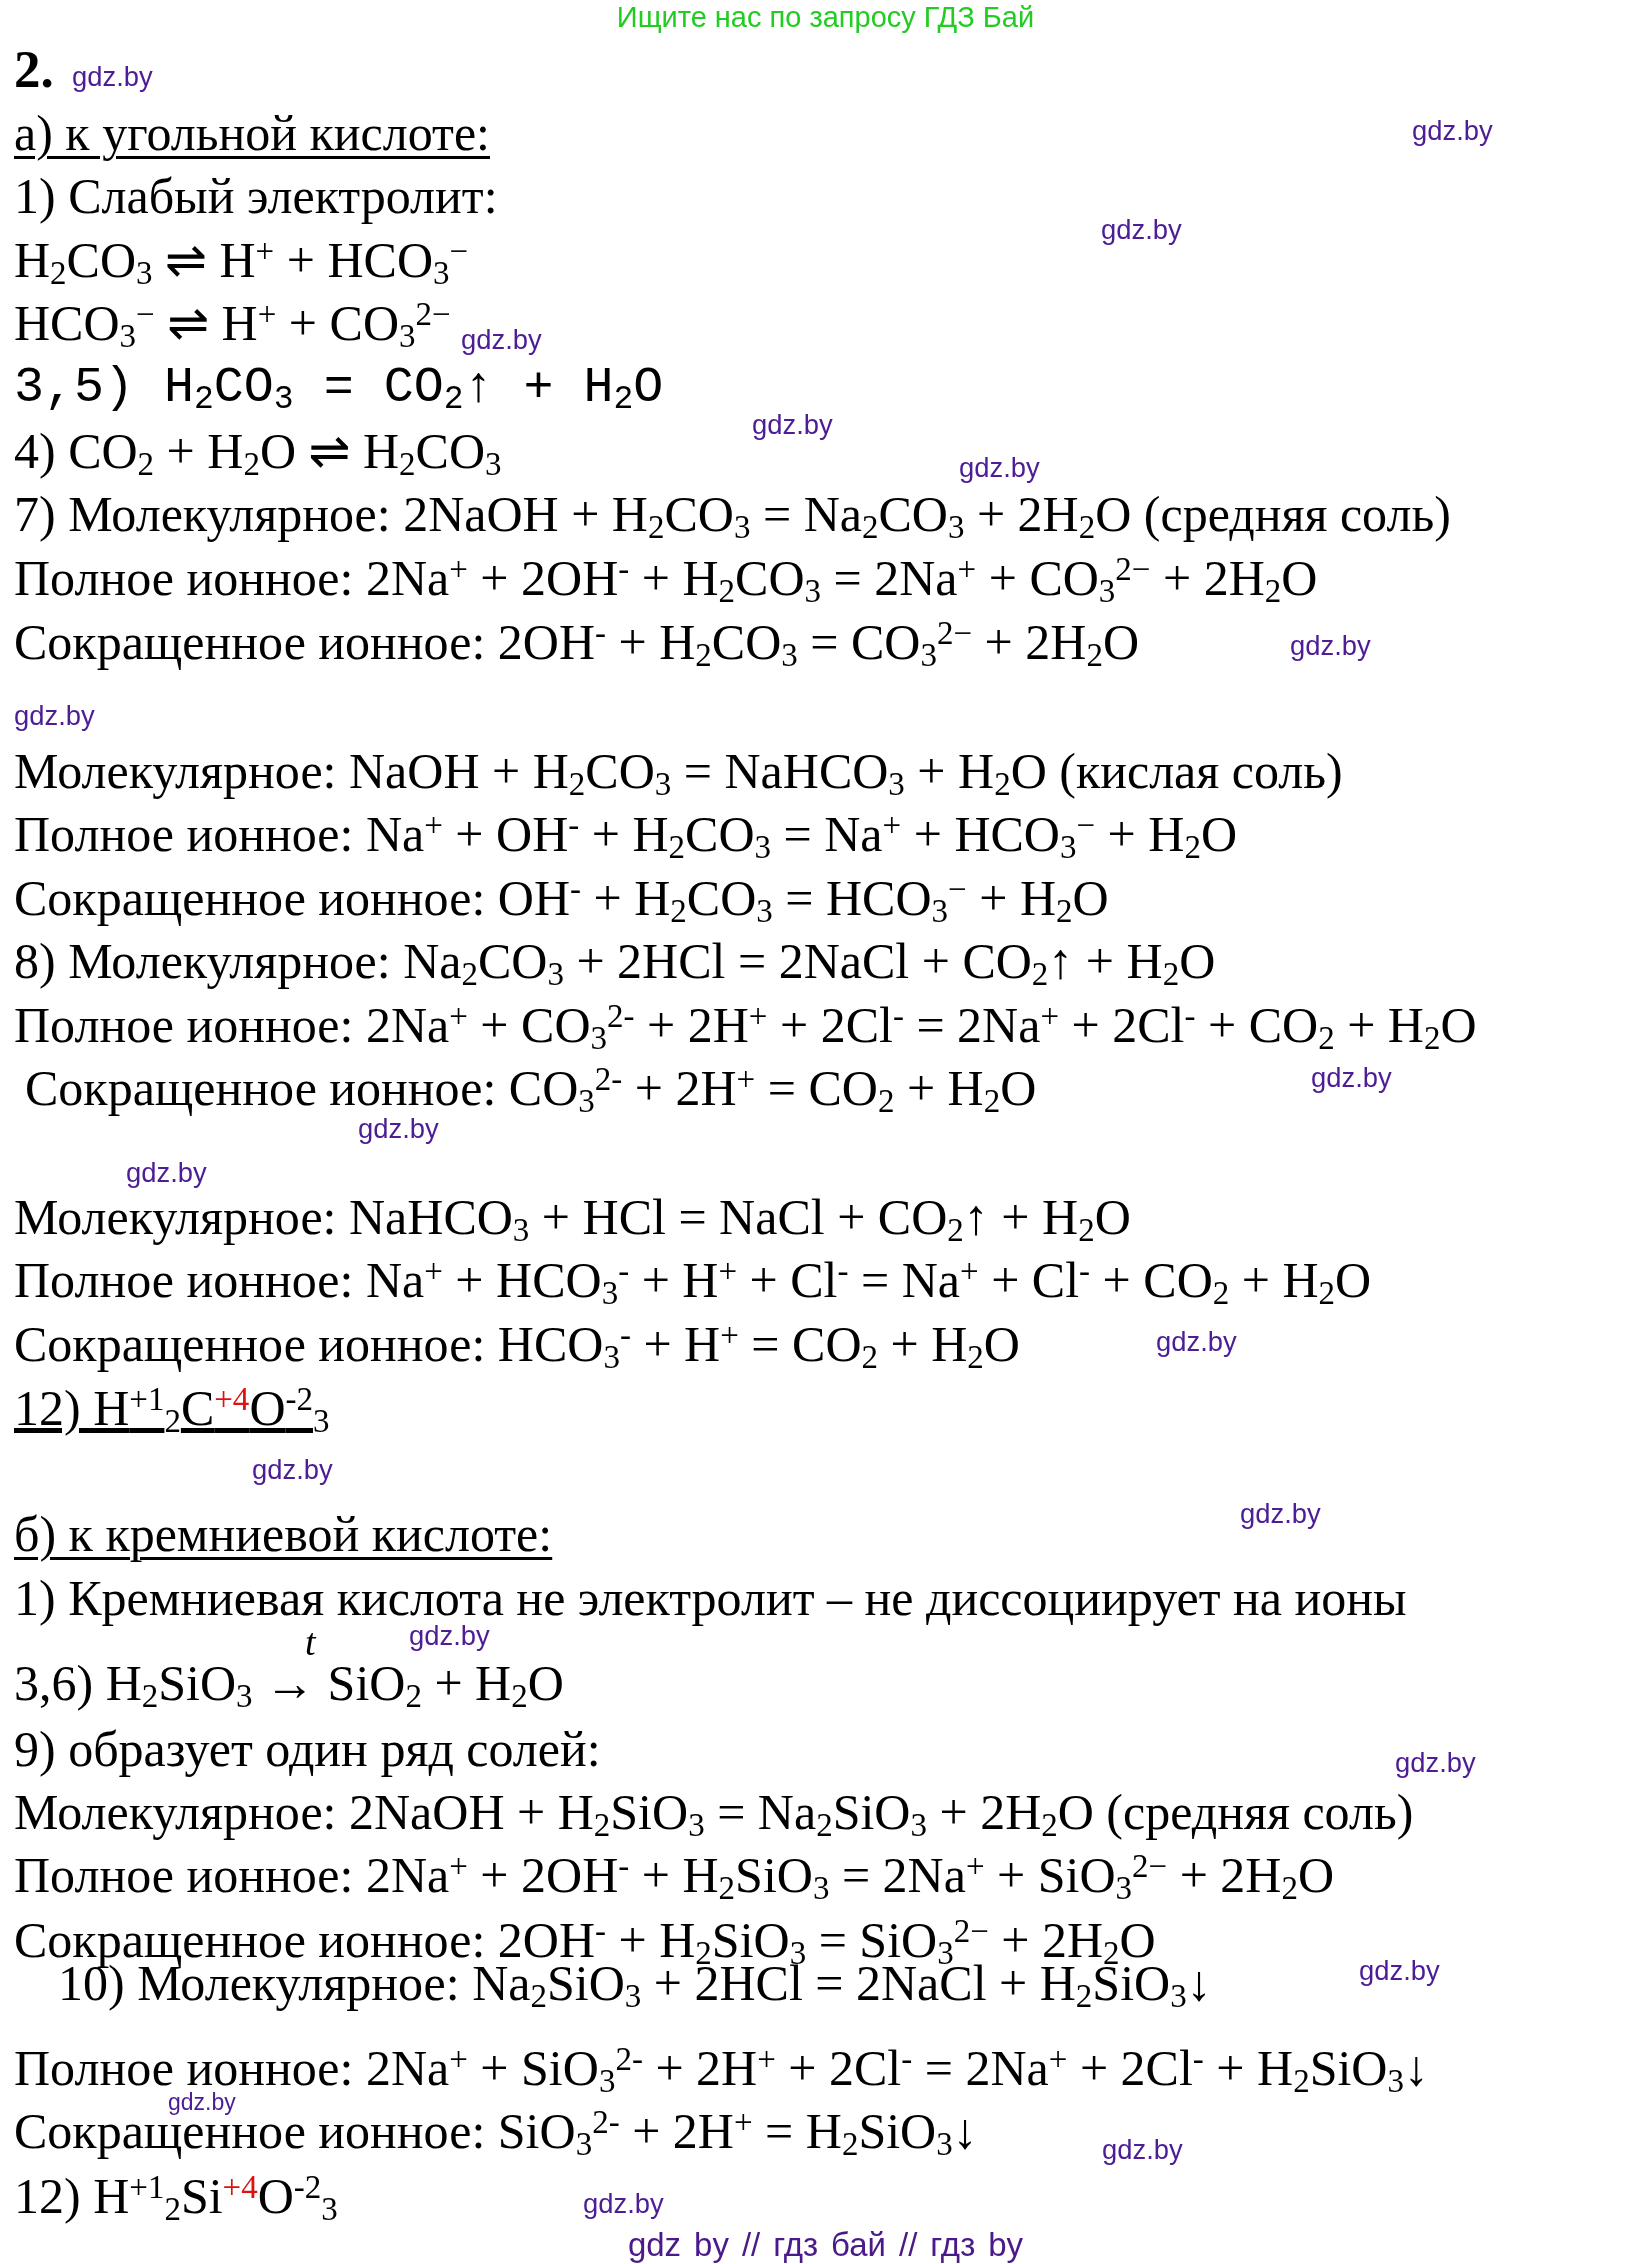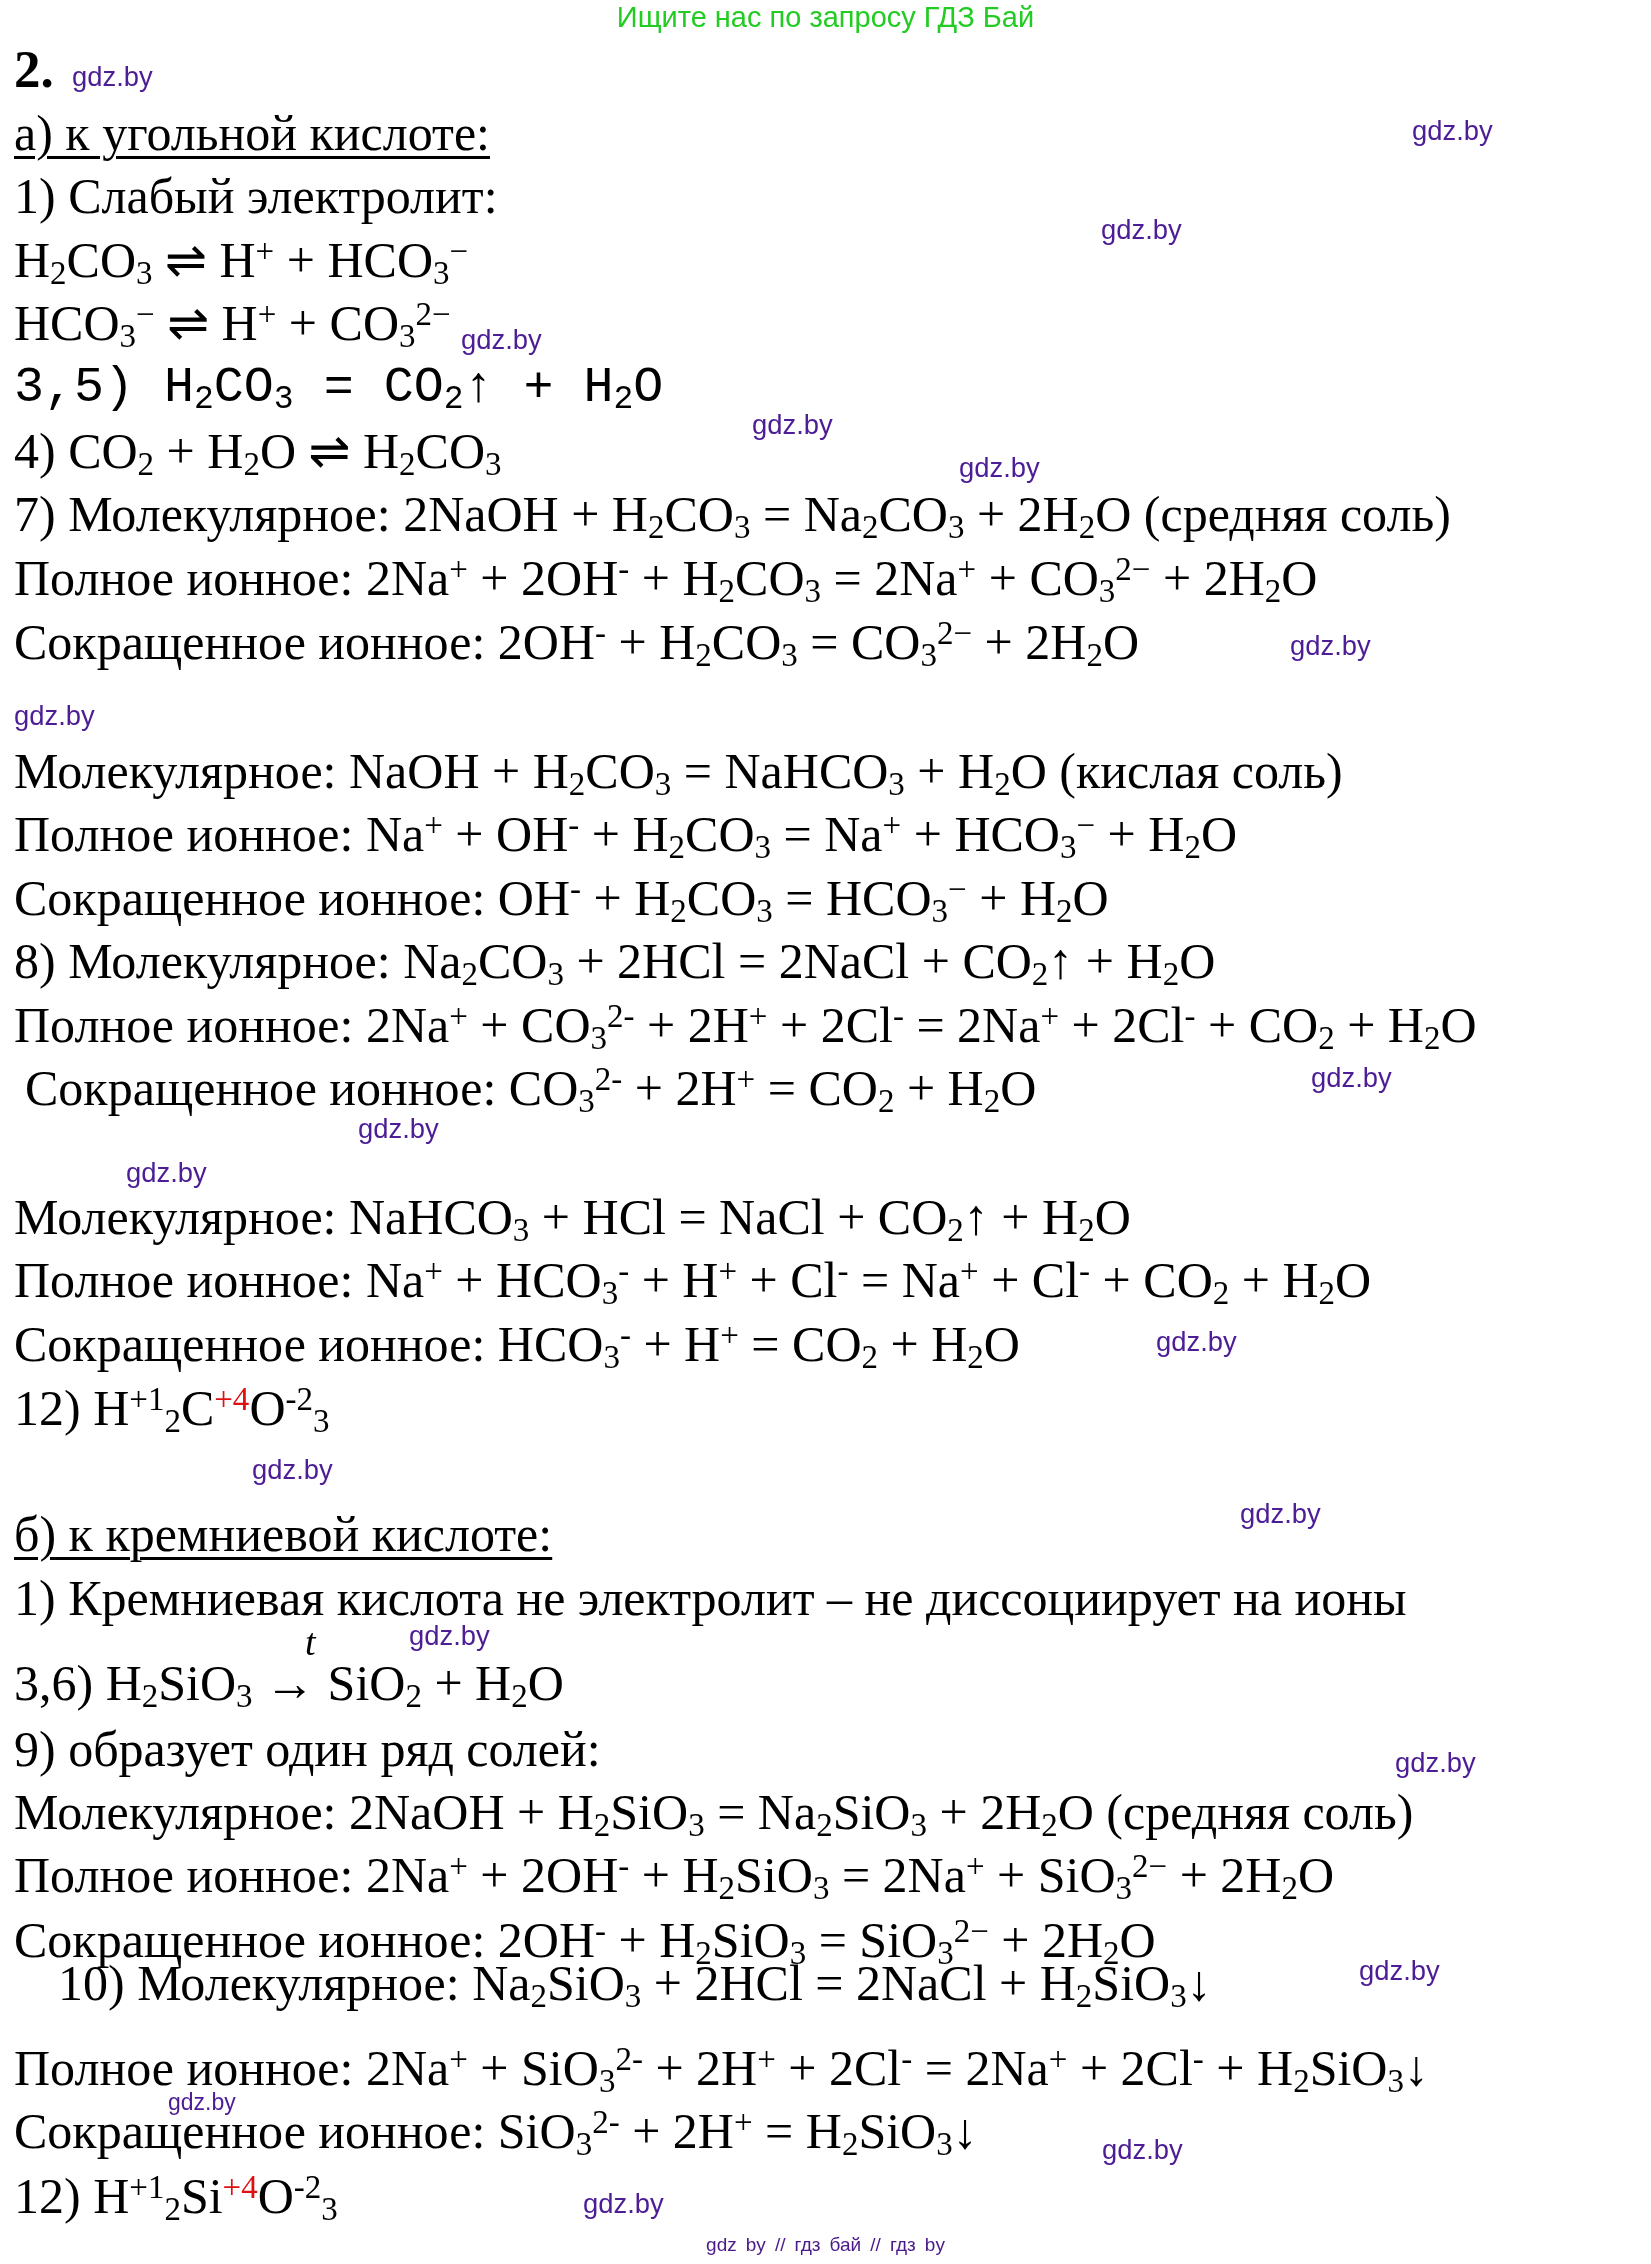--- a/index.html
+++ b/index.html
@@ -1,18 +1,18 @@
 <!DOCTYPE html>
 <html style="font-size:15px"><head>
 <meta charset="utf-8">
 <style>
   html, body { margin:0; padding:0; background:#ffffff; }
   body { width:1651px; height:2265px; position:relative; overflow:hidden; }
   .header { position:absolute; top:0; left:0; width:1651px; text-align:center; font-family:"Liberation Sans", sans-serif; font-size:29px; color:#22cc22; line-height:34px; }
-  .footer { position:absolute; top:2228px; left:0; width:1651px; text-align:center; font-family:"Liberation Sans", sans-serif; font-size:19px; color:#4b1a8a; line-height:34px; word-spacing:3.8px; }
+  .footer { position:absolute; top:2228px; left:0; width:1651px; text-align:center; font-family:"Liberation Sans", sans-serif; font-size:33px; color:#4b1a8a; line-height:34px; word-spacing:3.8px; }
   .line { position:absolute; left:14px; font-family:"Liberation Serif", serif; font-size:50px; line-height:59px; color:#000; white-space:nowrap; }
   .line sub { font-size:0.66em; vertical-align:-0.22em; line-height:0; }
   .line sup { font-size:0.66em; vertical-align:0.45em; line-height:0; }
   .num { font-weight:bold; font-size:53px; }
   .u { text-decoration:underline; text-decoration-thickness:2.8px; text-underline-offset:5.7px; }
   .red { color:#dd1111; }
   .wm { position:absolute; font-family:"Liberation Sans", sans-serif; font-size:27.4px; color:#4c1d95; line-height:32px; }
   .tmark { position:absolute; font-family:"Liberation Serif", serif; font-style:italic; font-size:38px; }
 </style>
 </head>
@@ -55,21 +55,21 @@
 <div class="line" style="top:996px;">Полное ионное: 2Na<sup>+</sup> + CO<sub>3</sub><sup>2-</sup> + 2H<sup>+</sup> + 2Cl<sup>-</sup> = 2Na<sup>+</sup> + 2Cl<sup>-</sup> + CO<sub>2</sub> + H<sub>2</sub>O</div>
 <div class="line" style="top:1059px;margin-left:11px;">Сокращенное ионное: CO<sub>3</sub><sup>2-</sup> + 2H<sup>+</sup> = CO<sub>2</sub> + H<sub>2</sub>O</div>
 <div class="wm" style="left:1311px; top:1062px;">gdz.by</div>
 <div class="wm" style="left:358px; top:1113px;">gdz.by</div>
 <div class="wm" style="left:126px; top:1157px;">gdz.by</div>
 
 <div class="line" style="top:1188px;">Молекулярное: NaHCO<sub>3</sub> + HCl = NaCl + CO<sub>2</sub>↑ + H<sub>2</sub>O</div>
 <div class="line" style="top:1251px;">Полное ионное: Na<sup>+</sup> + HCO<sub>3</sub><sup>-</sup> + H<sup>+</sup> + Cl<sup>-</sup> = Na<sup>+</sup> + Cl<sup>-</sup> + CO<sub>2</sub> + H<sub>2</sub>O</div>
 <div class="line" style="top:1315px;">Сокращенное ионное: HCO<sub>3</sub><sup>-</sup> + H<sup>+</sup> = CO<sub>2</sub> + H<sub>2</sub>O</div>
 <div class="wm" style="left:1156px; top:1326px;">gdz.by</div>
-<div class="line" style="top:1379px;">12) H<sup>+1</sup><sub>2</sub>C<sup class="red">+4</sup>O<sup>-2</sup><sub>3</sub></div>
+<div class="line" style="top:1379px;text-decoration:underline;">12) H<sup>+1</sup><sub>2</sub>C<sup class="red">+4</sup>O<sup>-2</sup><sub>3</sub></div>
 <div class="wm" style="left:252px; top:1454px;">gdz.by</div>
 
 <div class="wm" style="left:1240px; top:1498px;">gdz.by</div>
 <div class="line u" style="top:1505px;">б) к кремниевой кислоте:</div>
 <div class="line" style="top:1569px;">1) Кремниевая кислота не электролит – не диссоциирует на ионы</div>
 <div class="wm" style="left:409px; top:1620px;">gdz.by</div>
 <div class="tmark" style="left:305px; top:1620px;">t</div>
 <div class="line" style="top:1654px;">3,6) H<sub>2</sub>SiO<sub>3</sub> → SiO<sub>2</sub> + H<sub>2</sub>O</div>
 <div class="line" style="top:1720px;">9) образует один ряд солей:</div>
 <div class="wm" style="left:1395px; top:1747px;">gdz.by</div>

